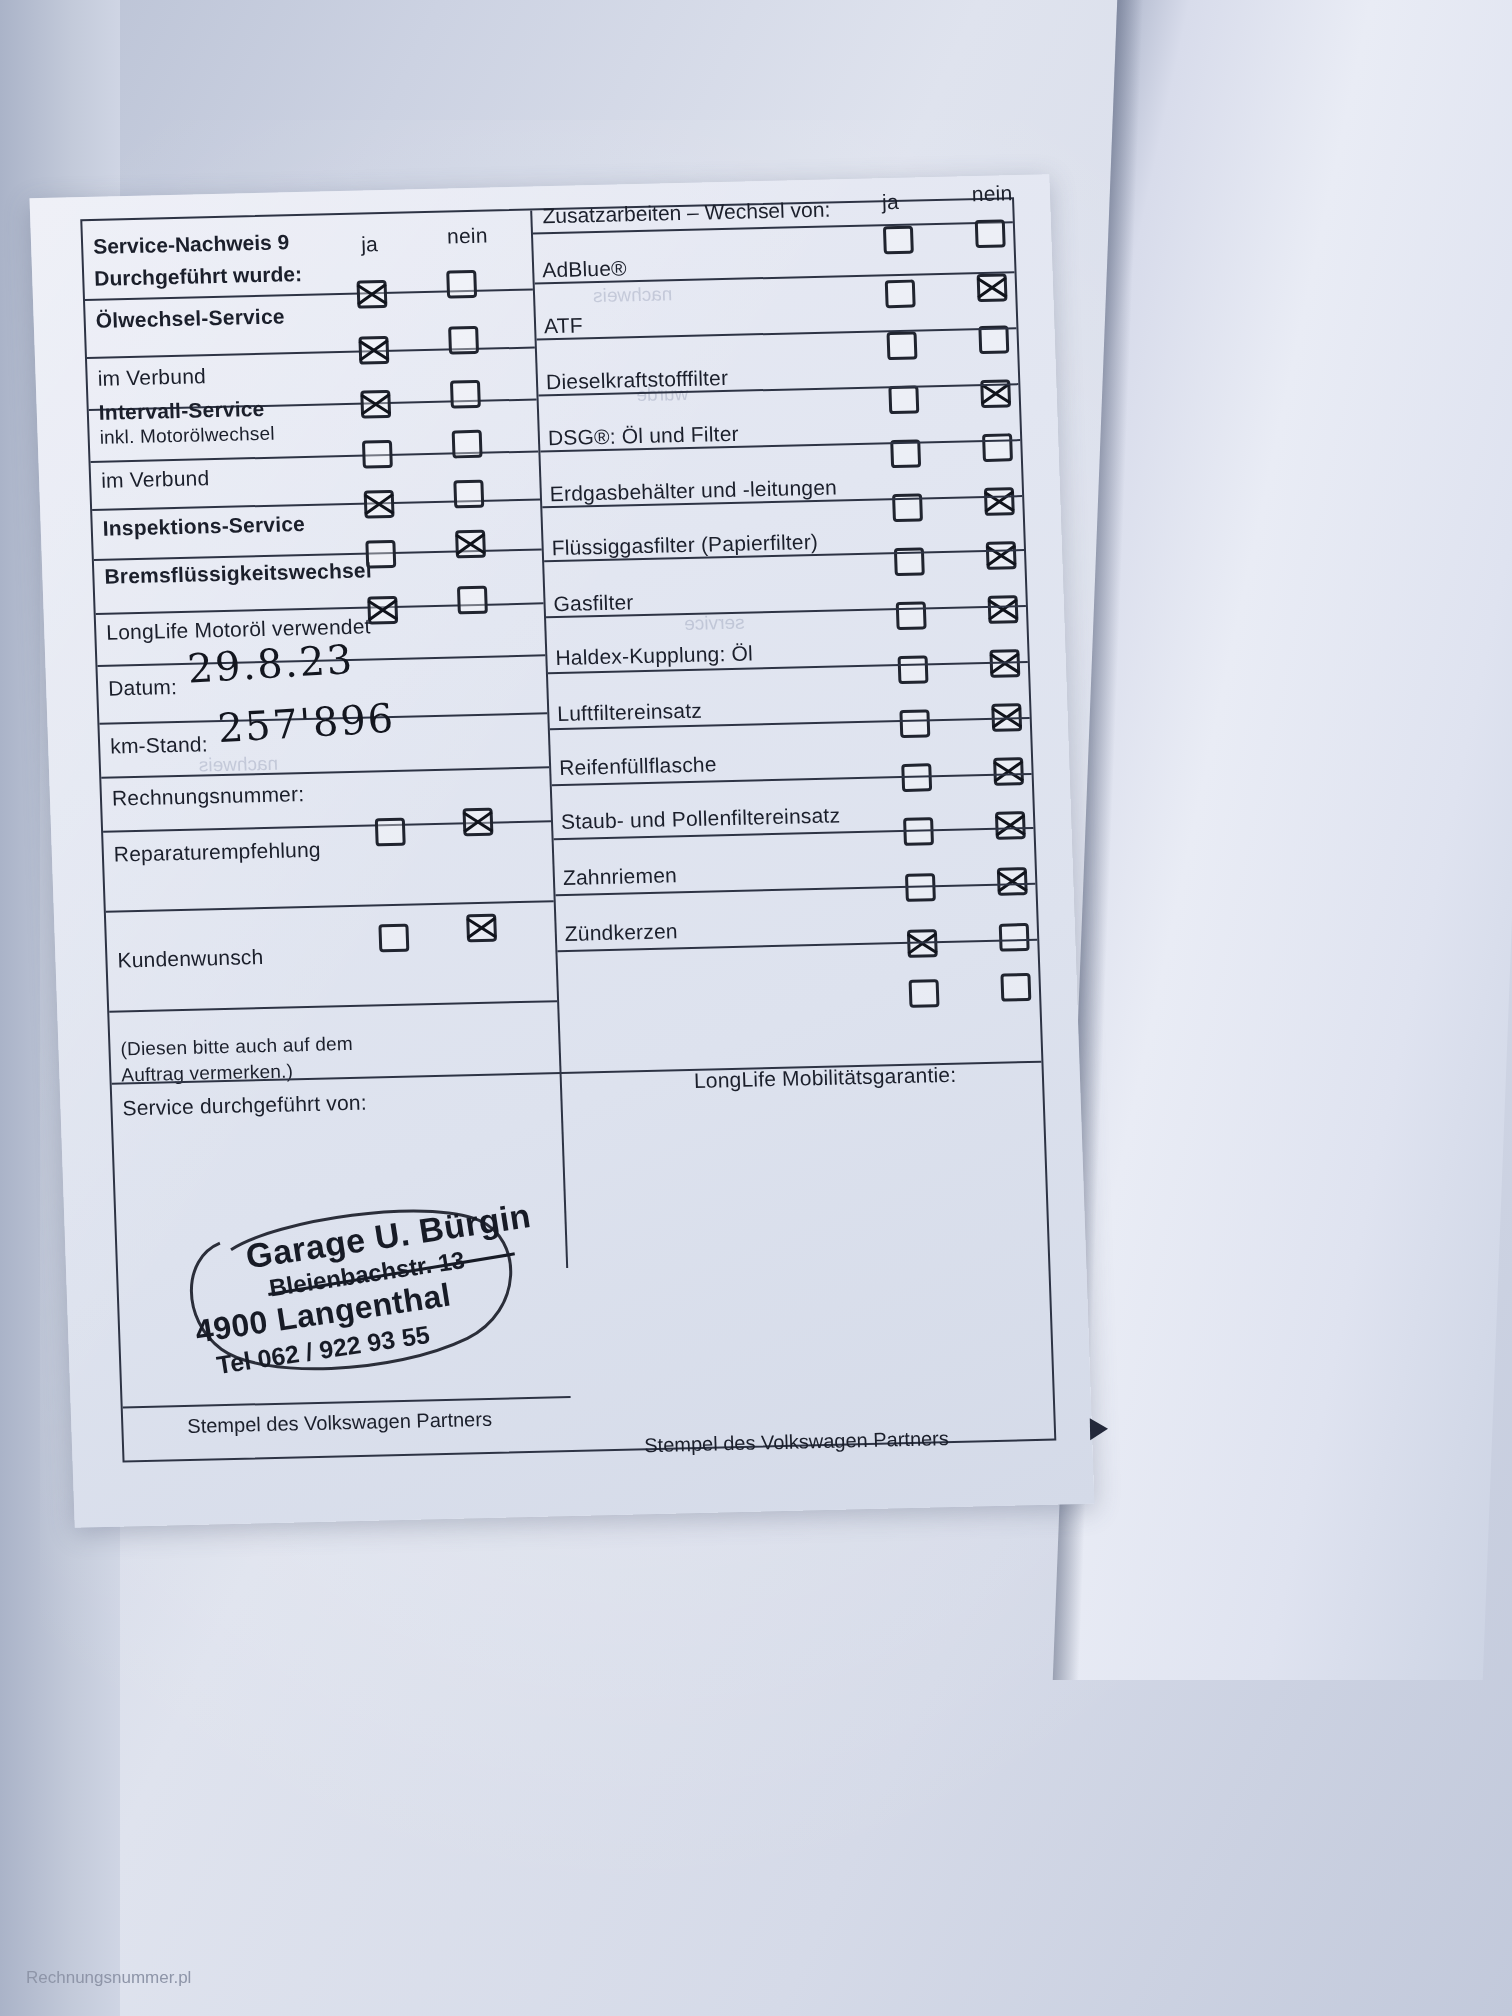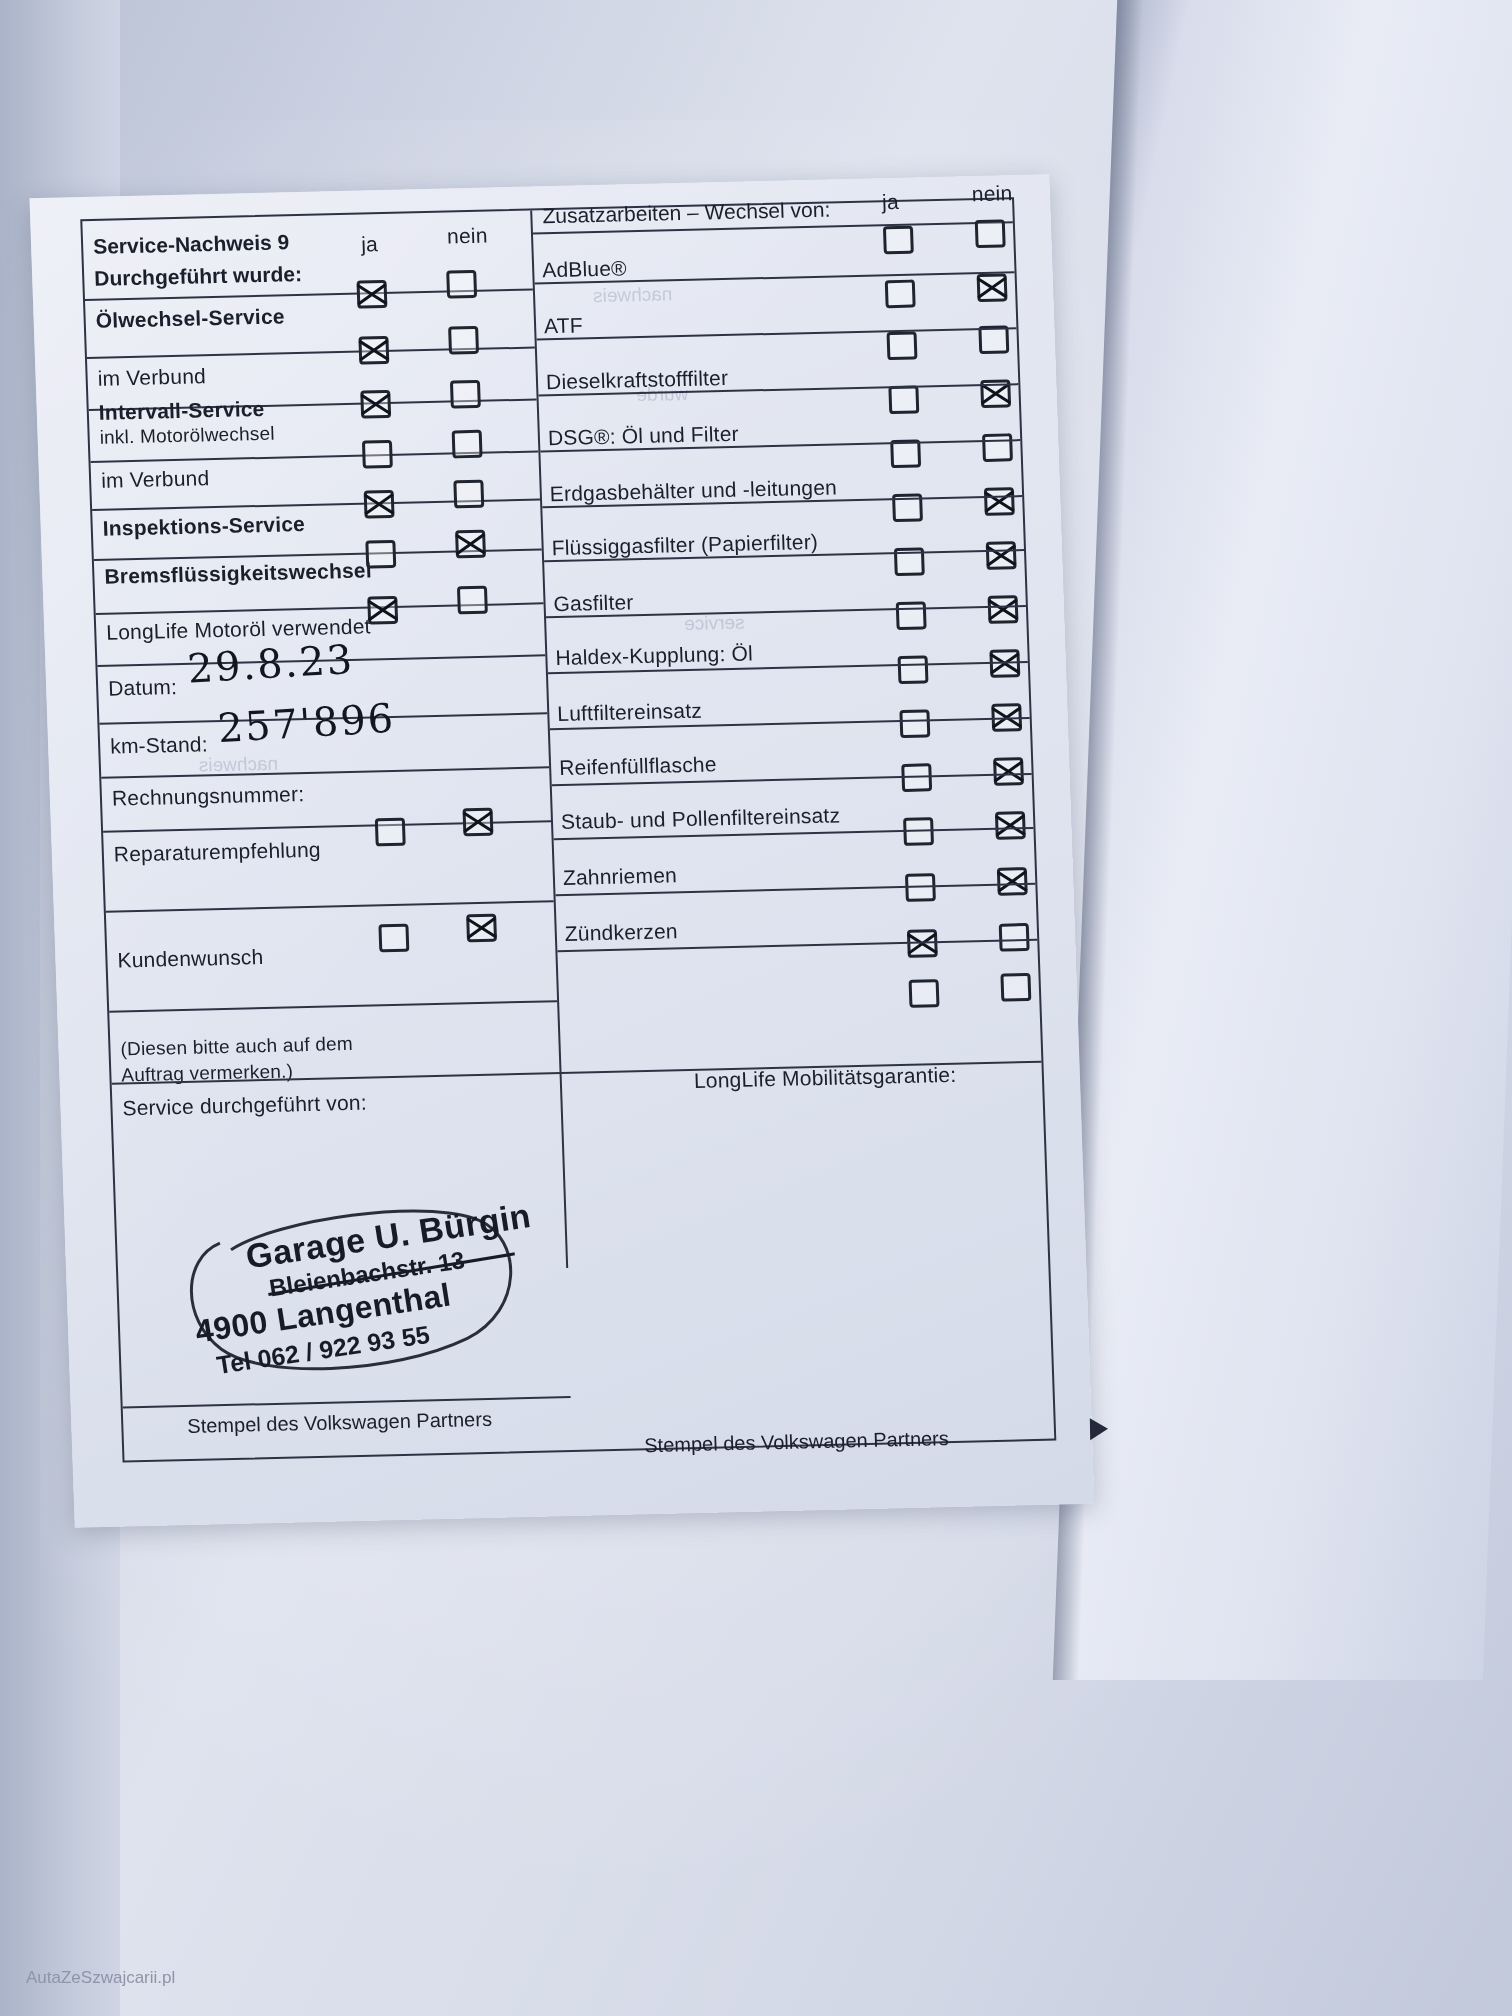--- a/index.html
+++ b/index.html
@@ -262,14 +262,14 @@
       </div>
 
       <div class="hfull" style="top:1186px;width:448px;"></div>
 
       <div class="foot" style="left:64px;top:1196px;">Stempel des Volkswagen Partners</div>
       <div class="foot" style="left:520px;top:1226px;">Stempel des Volkswagen Partners</div>
     </div>
   </div>
 
   <div class="arrow"></div>
-  <div id="wm">AutaZeSzwajcarii.pl</div>
+  <div id="wm">Rechnungsnummer.pl</div>
 </div>
 
 </body></html>

